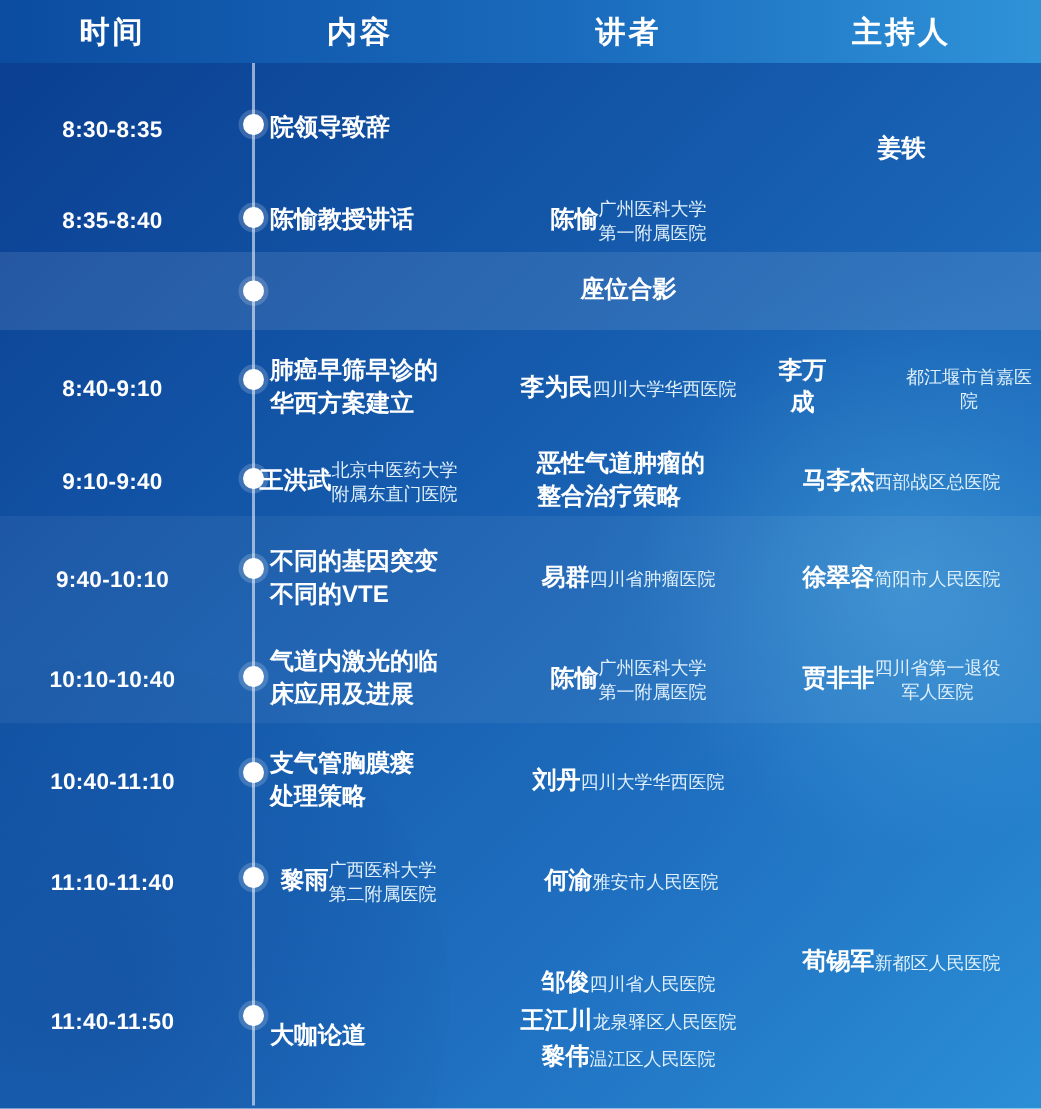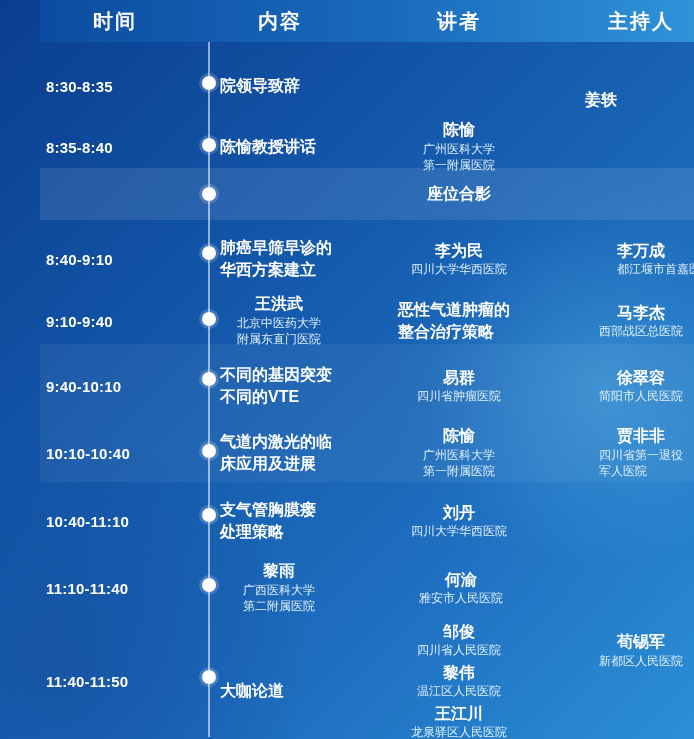--- a/index.html
+++ b/index.html
@@ -34,21 +34,20 @@
     border-radius: 50%;
     background: radial-gradient(circle, rgba(20,70,150,0.45) 0%, rgba(10,50,120,0.05) 65%, rgba(0,0,0,0) 75%);
     pointer-events: none;
   }
   .sheet {
     position: relative;
     z-index: 2;
     width: 694px;
     height: 739px;
     box-sizing: border-box;
-    padding-left: 40px;
   }
   
   .header {
     display: flex;
     align-items: center;
     height: 42px;
     background: linear-gradient(90deg, #0b4ca0 0%, #1a6bbd 55%, #2f93d8 100%);
   }
   .header .cell {
     font-size: 20px;
@@ -85,21 +84,21 @@
     background: rgba(255,255,255,0.10);
   }
   .row {
     display: flex;
     align-items: center;
     position: relative;
     min-height: 48px;
   }
   .cell {
     box-sizing: border-box;
-    text-align: left;
+    text-align: center;
     padding: 4px 6px;
   }
   .time {
     font-size: 15px;
     font-weight: bold;
     color: #ffffff;
     letter-spacing: 0.2px;
   }
   .topic {
     font-size: 16px;
@@ -140,21 +139,21 @@
     left: 162px;
     width: 14px;
     height: 14px;
     border-radius: 50%;
     background: #ffffff;
     box-shadow: 0 0 0 3px rgba(255,255,255,0.18);
     z-index: 4;
   }
   .stack {
     display: flex;
-    flex-direction: column;
+    flex-direction: row;
     align-items: center;
     justify-content: center;
   }
   .multi-speaker .stack + .stack {
     margin-top: 4px;
   }
   .host-col-merged {
     position: absolute;
     right: 0;
     top: 0;
@@ -335,27 +334,27 @@
       <div class="row multi-speaker" style="height:118px;">
         <div class="dot" style="top:48px;"></div>
         <div class="cell c-time time">11:40-11:50</div>
         <div class="cell c-topic topic" style="white-space:pre-line;margin-top:20px;">大咖论道</div>
         <div class="cell c-speaker">
           <div class="stack">
             <div class="person-name">邹俊</div>
             <div class="person-org" style="white-space:pre-line;">四川省人民医院</div>
           </div>
           <div class="stack">
+            <div class="person-name">王江川</div>
+            <div class="person-org" style="white-space:pre-line;">龙泉驿区人民医院</div>
+          </div>
+          <div class="stack">
             <div class="person-name">黎伟</div>
             <div class="person-org" style="white-space:pre-line;">温江区人民医院</div>
           </div>
-          <div class="stack">
-            <div class="person-name">王江川</div>
-            <div class="person-org" style="white-space:pre-line;">龙泉驿区人民医院</div>
-          </div>
         </div>
         <div class="cell c-host" style="align-self:flex-start; padding-top:10px;">
           <div class="stack">
             <div class="host-name">荀锡军</div>
             <div class="host-org" style="white-space:pre-line;">新都区人民医院</div>
           </div>
         </div>
       </div>
     </div>
 

